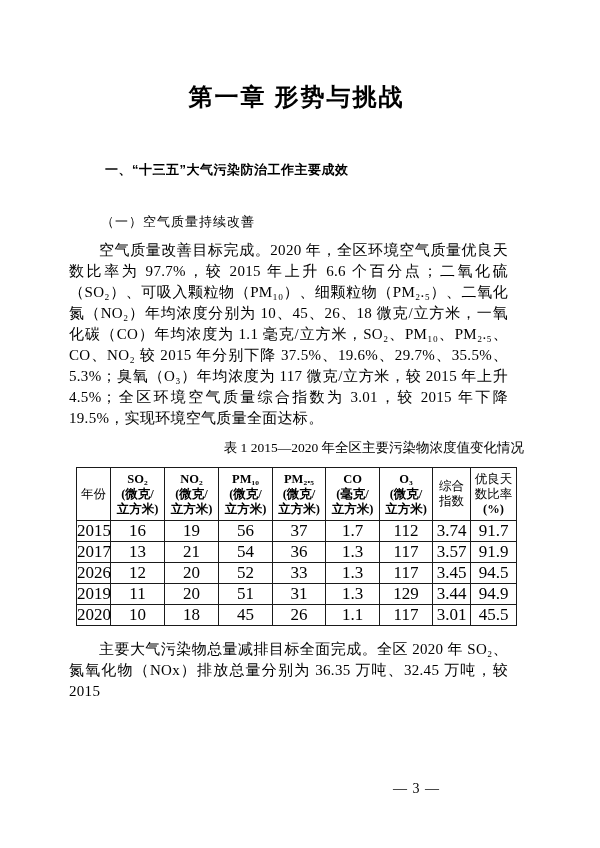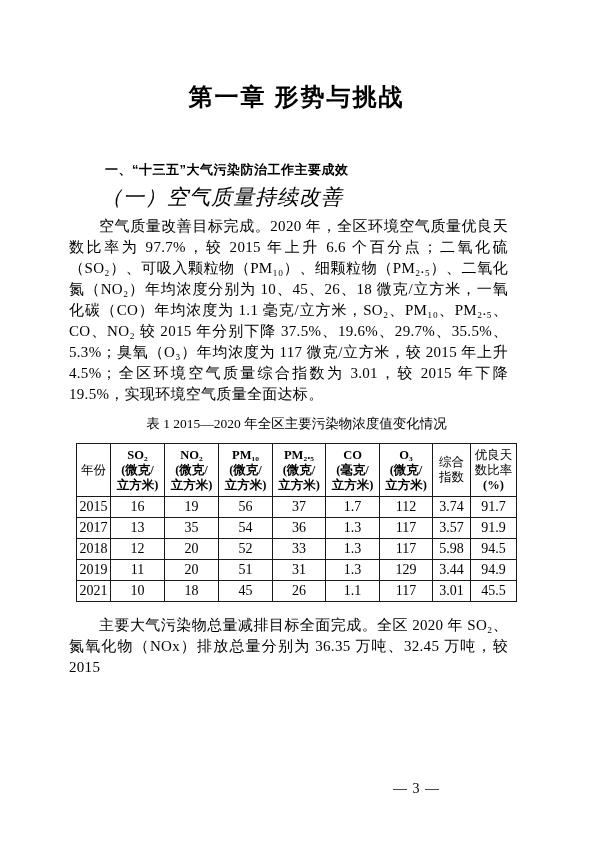--- a/index.html
+++ b/index.html
@@ -33,42 +33,41 @@
   .section-heading {
     margin: 46px 0 0 0;
     padding-left: 36px;
     font-family: "Liberation Sans", "DejaVu Sans", sans-serif;
     font-weight: bold;
     font-size: 13px;
     line-height: 23px;
     letter-spacing: 0.5px;
   }
   .sub-heading {
-    margin: 5px 0 0 0;
+    margin: 29px 0 0 0;
     padding-left: 32px;
-    font-style: italic;
     font-weight: normal;
-    font-size: 21px;
+    font-size: 13px;
     line-height: 23px;
     letter-spacing: 1px;
   }
   .body-para {
     margin: 7px 16px 0 0;
     font-size: 15px;
     line-height: 21px;
     text-align: justify;
     text-indent: 2em;
     letter-spacing: 0.3px;
   }
   .body-para.second {
     margin-top: 13px;
   }
   .table-caption {
     margin-top: 9px;
-    text-align: center;
+    text-align: right;
     font-size: 13.5px;
     line-height: 20px;
   }
   table.data-table {
     margin: 9px auto 0 auto;
     border-collapse: collapse;
     table-layout: fixed;
     width: 440px;
   }
   table.data-table th,
@@ -85,21 +84,21 @@
     padding: 2px 0;
   }
   .th-line {
     line-height: 15px;
     white-space: nowrap;
   }
   .th-line.bold {
     font-weight: bold;
   }
   table.data-table td {
-    font-size: 14px;
+    font-size: 17px;
     height: 20px;
     line-height: 20px;
   }
   .page-footer {
     position: absolute;
     top: 781px;
     right: 84px;
     font-size: 14px;
     letter-spacing: 1px;
   }
@@ -186,52 +185,52 @@
             <td>56</td>
             <td>37</td>
             <td>1.7</td>
             <td>112</td>
             <td>3.74</td>
             <td>91.7</td>
           </tr>
           <tr>
             <td>2017</td>
             <td>13</td>
-            <td>35</td>
+            <td>21</td>
             <td>54</td>
             <td>36</td>
             <td>1.3</td>
             <td>117</td>
             <td>3.57</td>
             <td>91.9</td>
           </tr>
           <tr>
-            <td>2018</td>
+            <td>2026</td>
             <td>12</td>
             <td>20</td>
             <td>52</td>
             <td>33</td>
             <td>1.3</td>
             <td>117</td>
-            <td>5.98</td>
+            <td>3.45</td>
             <td>94.5</td>
           </tr>
           <tr>
             <td>2019</td>
             <td>11</td>
             <td>20</td>
             <td>51</td>
             <td>31</td>
             <td>1.3</td>
             <td>129</td>
             <td>3.44</td>
             <td>94.9</td>
           </tr>
           <tr>
-            <td>2021</td>
+            <td>2020</td>
             <td>10</td>
             <td>18</td>
             <td>45</td>
             <td>26</td>
             <td>1.1</td>
             <td>117</td>
             <td>3.01</td>
             <td>45.5</td>
           </tr>
         </tbody>

